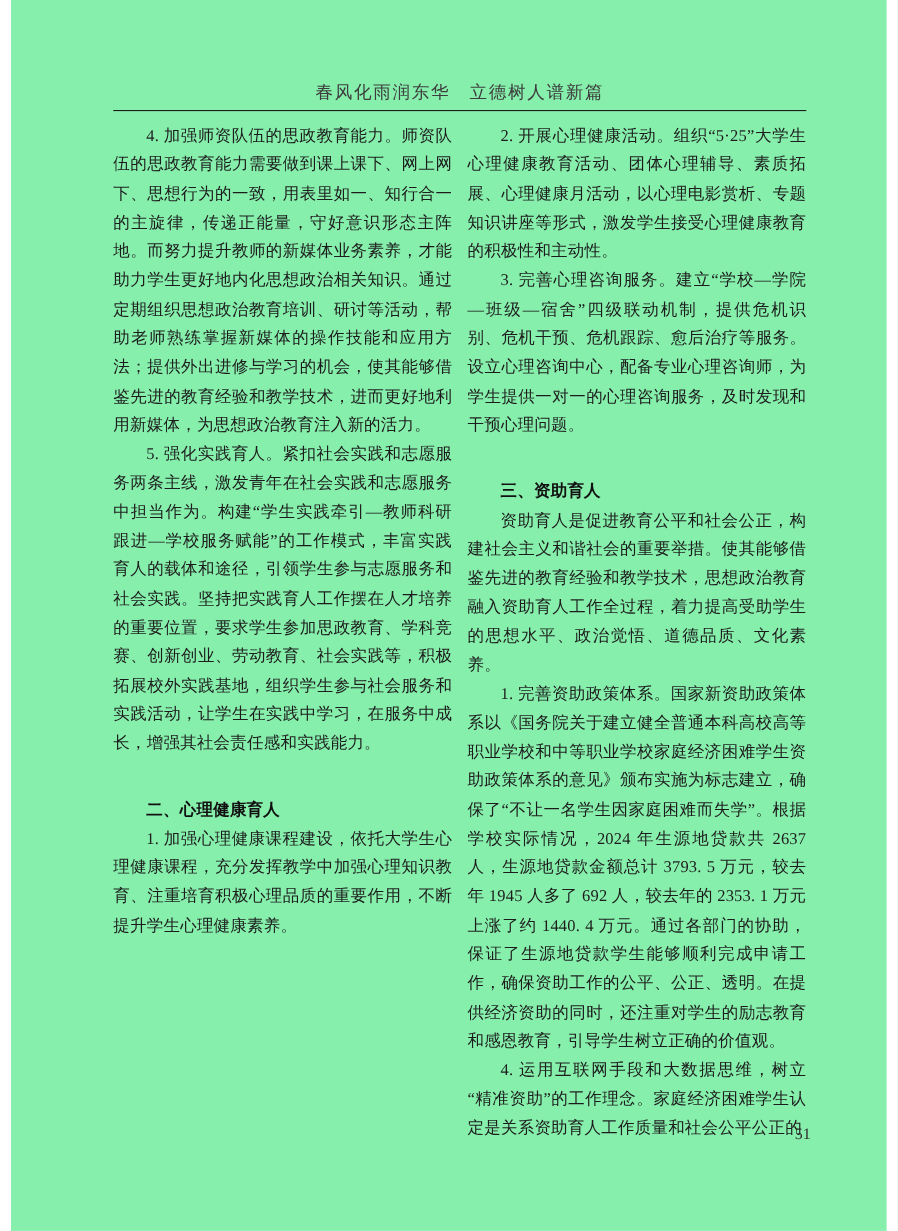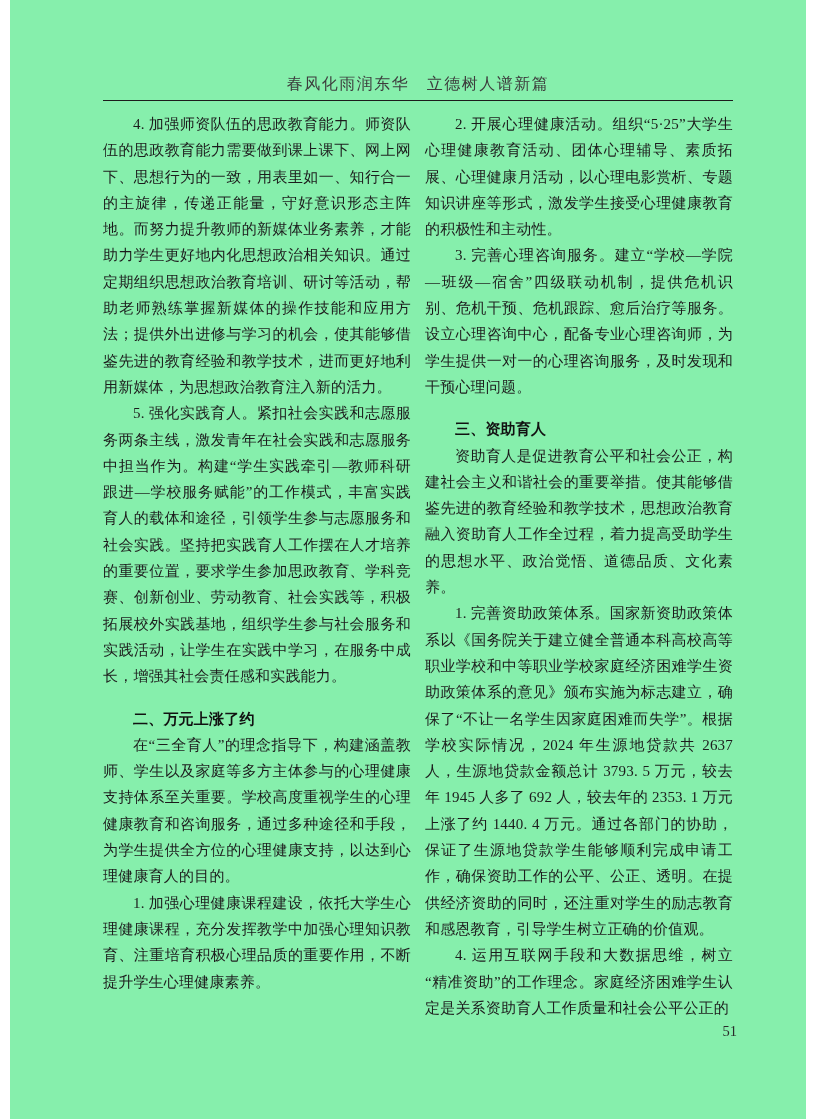--- a/index.html
+++ b/index.html
@@ -51,21 +51,21 @@
   .col p {
     margin: 0;
     padding: 0;
     font-size: 15px;
     line-height: 26.3px;
     text-align: justify;
     text-indent: 2em;
     letter-spacing: 0.2px;
   }
   .col .section-heading {
-    margin: 16px 0 0 0;
+    margin: 34px 0 0 0;
     padding: 0;
     font-size: 15px;
     line-height: 26.3px;
     text-indent: 2em;
     font-weight: bold;
     font-family: "Liberation Sans", "DejaVu Sans", sans-serif;
     color: #111111;
   }
   .page-number {
     position: absolute;
@@ -84,22 +84,21 @@
 
   <div class="running-header">春风化雨润东华　立德树人谱新篇</div>
 
   <div class="header-rule"></div>
 
   <div class="columns">
 
     <div class="col">
       <p>4. 加强师资队伍的思政教育能力。师资队伍的思政教育能力需要做到课上课下、网上网下、思想行为的一致，用表里如一、知行合一的主旋律，传递正能量，守好意识形态主阵地。而努力提升教师的新媒体业务素养，才能助力学生更好地内化思想政治相关知识。通过定期组织思想政治教育培训、研讨等活动，帮助老师熟练掌握新媒体的操作技能和应用方法；提供外出进修与学习的机会，使其能够借鉴先进的教育经验和教学技术，进而更好地利用新媒体，为思想政治教育注入新的活力。</p>
       <p>5. 强化实践育人。紧扣社会实践和志愿服务两条主线，激发青年在社会实践和志愿服务中担当作为。构建“学生实践牵引—教师科研跟进—学校服务赋能”的工作模式，丰富实践育人的载体和途径，引领学生参与志愿服务和社会实践。坚持把实践育人工作摆在人才培养的重要位置，要求学生参加思政教育、学科竞赛、创新创业、劳动教育、社会实践等，积极拓展校外实践基地，组织学生参与社会服务和实践活动，让学生在实践中学习，在服务中成长，增强其社会责任感和实践能力。</p>
-      <p class="section-heading">二、万元上涨了约</p>
-      <p>在“三全育人”的理念指导下，构建涵盖教师、学生以及家庭等多方主体参与的心理健康支持体系至关重要。学校高度重视学生的心理健康教育和咨询服务，通过多种途径和手段，为学生提供全方位的心理健康支持，以达到心理健康育人的目的。</p>
+      <p class="section-heading">二、心理健康育人</p>
       <p>1. 加强心理健康课程建设，依托大学生心理健康课程，充分发挥教学中加强心理知识教育、注重培育积极心理品质的重要作用，不断提升学生心理健康素养。</p>
     </div>
 
     <div class="col">
       <p>2. 开展心理健康活动。组织“5·25”大学生心理健康教育活动、团体心理辅导、素质拓展、心理健康月活动，以心理电影赏析、专题知识讲座等形式，激发学生接受心理健康教育的积极性和主动性。</p>
       <p>3. 完善心理咨询服务。建立“学校—学院—班级—宿舍”四级联动机制，提供危机识别、危机干预、危机跟踪、愈后治疗等服务。设立心理咨询中心，配备专业心理咨询师，为学生提供一对一的心理咨询服务，及时发现和干预心理问题。</p>
       <p class="section-heading">三、资助育人</p>
       <p>资助育人是促进教育公平和社会公正，构建社会主义和谐社会的重要举措。使其能够借鉴先进的教育经验和教学技术，思想政治教育融入资助育人工作全过程，着力提高受助学生的思想水平、政治觉悟、道德品质、文化素养。</p>
       <p>1. 完善资助政策体系。国家新资助政策体系以《国务院关于建立健全普通本科高校高等职业学校和中等职业学校家庭经济困难学生资助政策体系的意见》颁布实施为标志建立，确保了“不让一名学生因家庭困难而失学”。根据学校实际情况，2024 年生源地贷款共 2637 人，生源地贷款金额总计 3793. 5 万元，较去年 1945 人多了 692 人，较去年的 2353. 1 万元上涨了约 1440. 4 万元。通过各部门的协助，保证了生源地贷款学生能够顺利完成申请工作，确保资助工作的公平、公正、透明。在提供经济资助的同时，还注重对学生的励志教育和感恩教育，引导学生树立正确的价值观。</p>
       <p>4. 运用互联网手段和大数据思维，树立“精准资助”的工作理念。家庭经济困难学生认定是关系资助育人工作质量和社会公平公正的</p>

